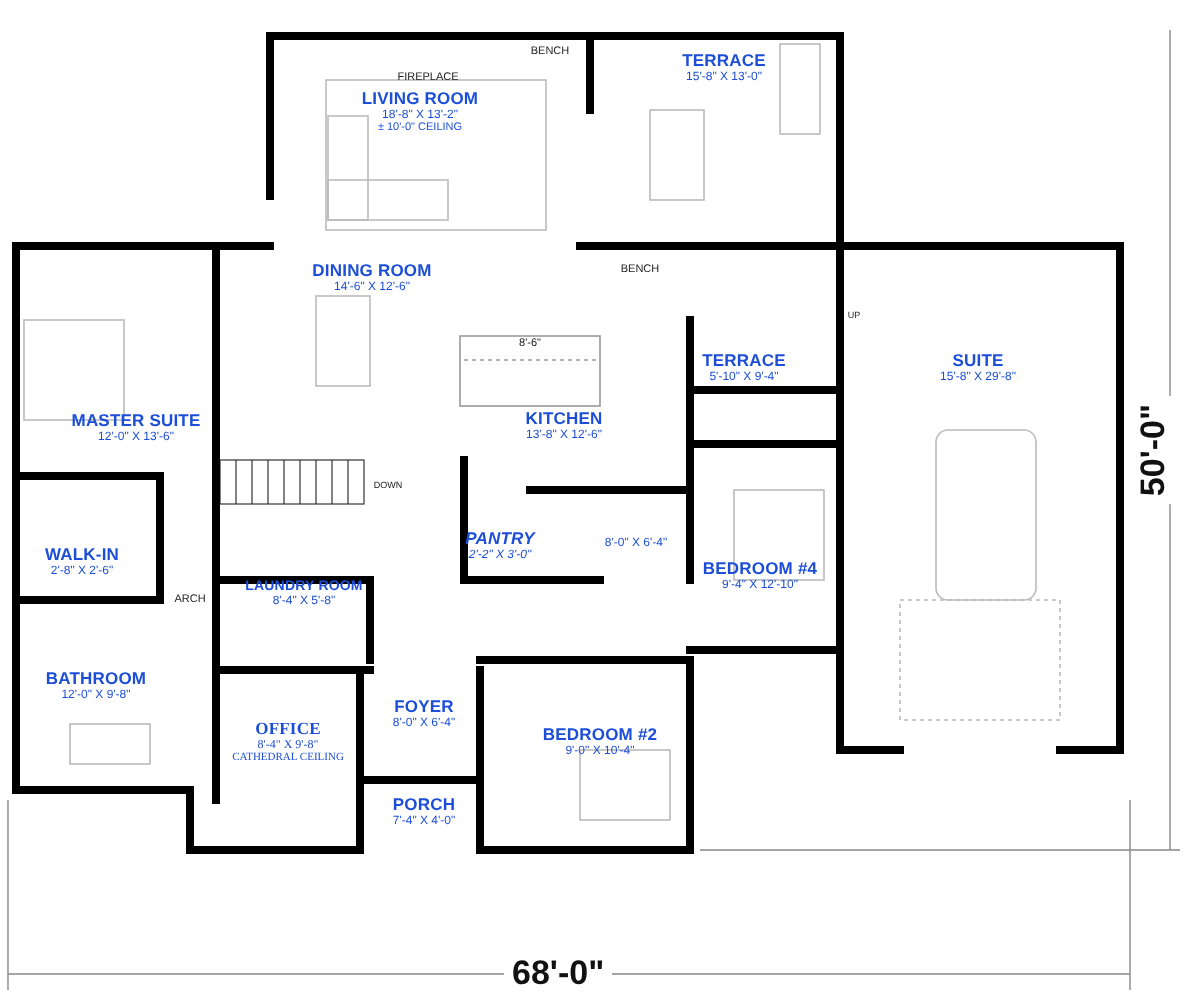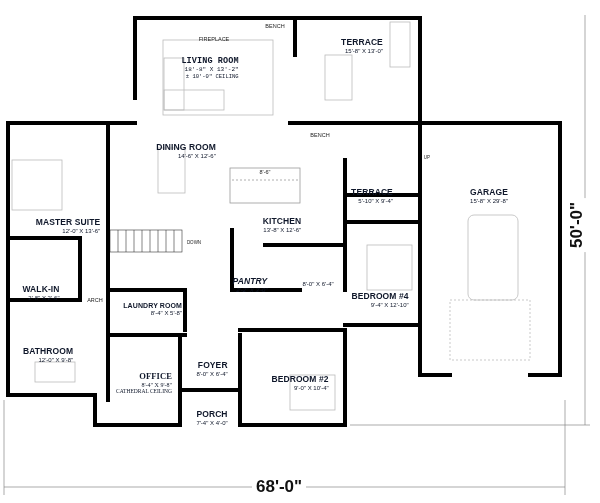--- a/index.html
+++ b/index.html
@@ -1,18 +1,18 @@
 <!DOCTYPE html>
 <html><head>
 <meta charset="utf-8">
 <style>
   html, body { margin:0; padding:0; background:#ffffff; }
   body { width:600px; height:503px; position:relative; overflow:hidden; font-family:"Liberation Sans", sans-serif; }
   svg#plan { position:absolute; left:0; top:0; }
-  .lbl { position:absolute; text-align:right; color:#0f172a; line-height:1.05; white-space:nowrap; transform:translateX(-50%);margin-top:12px; }
+  .lbl { position:absolute; text-align:center; color:#1d4ed8; line-height:1.05; white-space:nowrap; transform:translateX(-50%); }
   .lbl .name { font-weight:bold; font-size:8.5px; letter-spacing:0.1px; display:block; }
   .lbl .dim { font-size:6px; display:block; margin-top:1px; }
   .lbl .note { font-size:5.5px; display:block; margin-top:1px; }
   .small { position:absolute; font-size:5.5px; color:#222; white-space:nowrap; transform:translateX(-50%); }
   .bigdim { position:absolute; font-weight:bold; font-size:17px; color:#111; background:#fff; padding:0 4px; }
   .vert { transform:rotate(-90deg); transform-origin:center; }
 </style>
 </head>
 <body>
 
@@ -102,21 +102,21 @@
 
   <g stroke="#888" stroke-width="0.7" fill="none">
     <line x1="4" y1="487" x2="565" y2="487"></line>
     <line x1="4" y1="400" x2="4" y2="495"></line>
     <line x1="565" y1="400" x2="565" y2="495"></line>
     <line x1="585" y1="15" x2="585" y2="425"></line>
     <line x1="350" y1="425" x2="590" y2="425"></line>
   </g>
 </svg>
 
-<div class="lbl" style="left:210px;top:45px;font-family:Liberation Mono, monospace;">
+<div class="lbl" style="left:210px;top:45px;">
   <span class="name">LIVING ROOM</span>
   <span class="dim">18'-8" X 13'-2"</span>
   <span class="note">± 10'-0" CEILING</span>
 </div>
 <div class="lbl" style="left:362px;top:26px;">
   <span class="name">TERRACE</span>
   <span class="dim">15'-8" X 13'-0"</span>
 </div>
 <div class="lbl" style="left:186px;top:131px;">
   <span class="name">DINING ROOM</span>
@@ -128,21 +128,21 @@
 </div>
 <div class="lbl" style="left:282px;top:205px;">
   <span class="name">KITCHEN</span>
   <span class="dim">13'-8" X 12'-6"</span>
 </div>
 <div class="lbl" style="left:372px;top:176px;">
   <span class="name">TERRACE</span>
   <span class="dim">5'-10" X 9'-4"</span>
 </div>
 <div class="lbl" style="left:489px;top:176px;">
-  <span class="name">GARAGE</span>
+  <span class="name">SUITE</span>
   <span class="dim">15'-8" X 29'-8"</span>
 </div>
 <div class="lbl" style="left:41px;top:273px;">
   <span class="name">WALK-IN</span>
   <span class="dim">2'-8" X 2'-6"</span>
 </div>
 <div class="lbl" style="left:250px;top:265px;font-style:italic;">
   <span class="name">PANTRY</span>
   <span class="dim">2'-2" X 3'-0"</span>
 </div>

